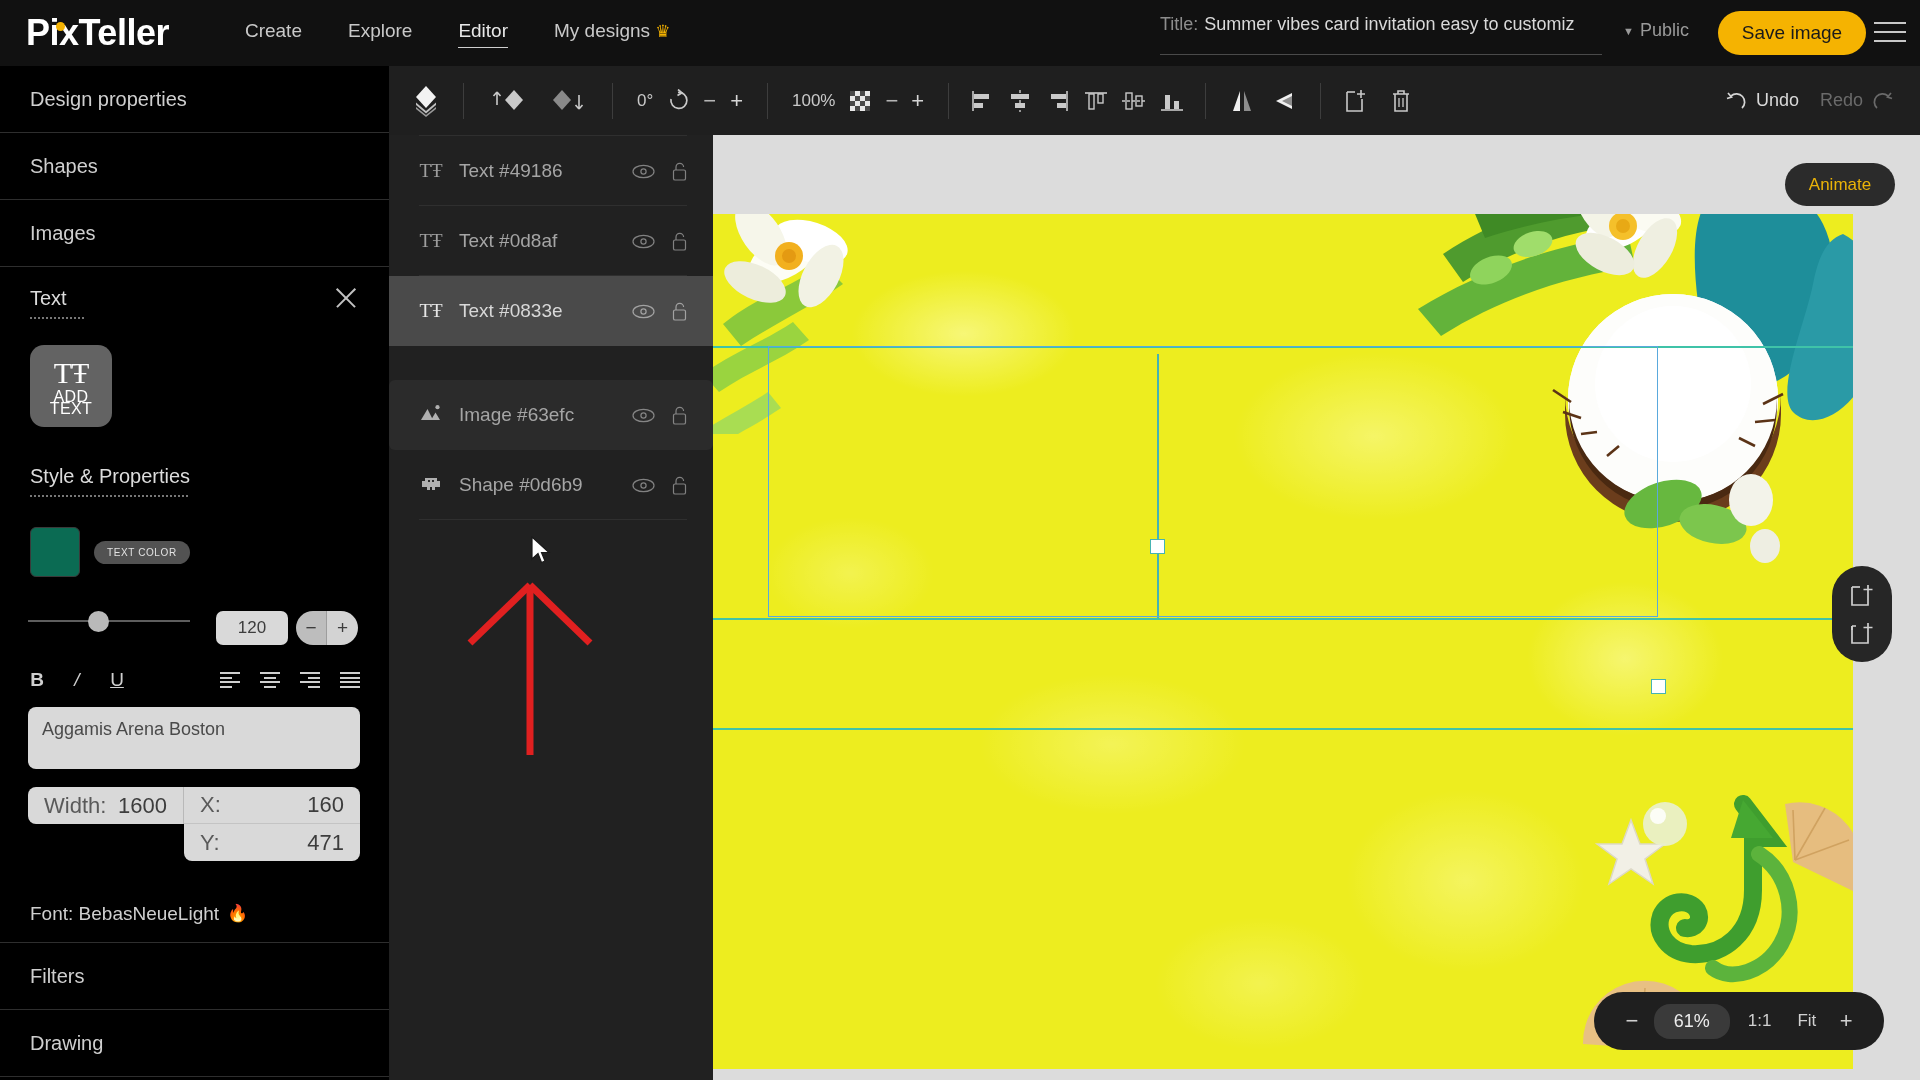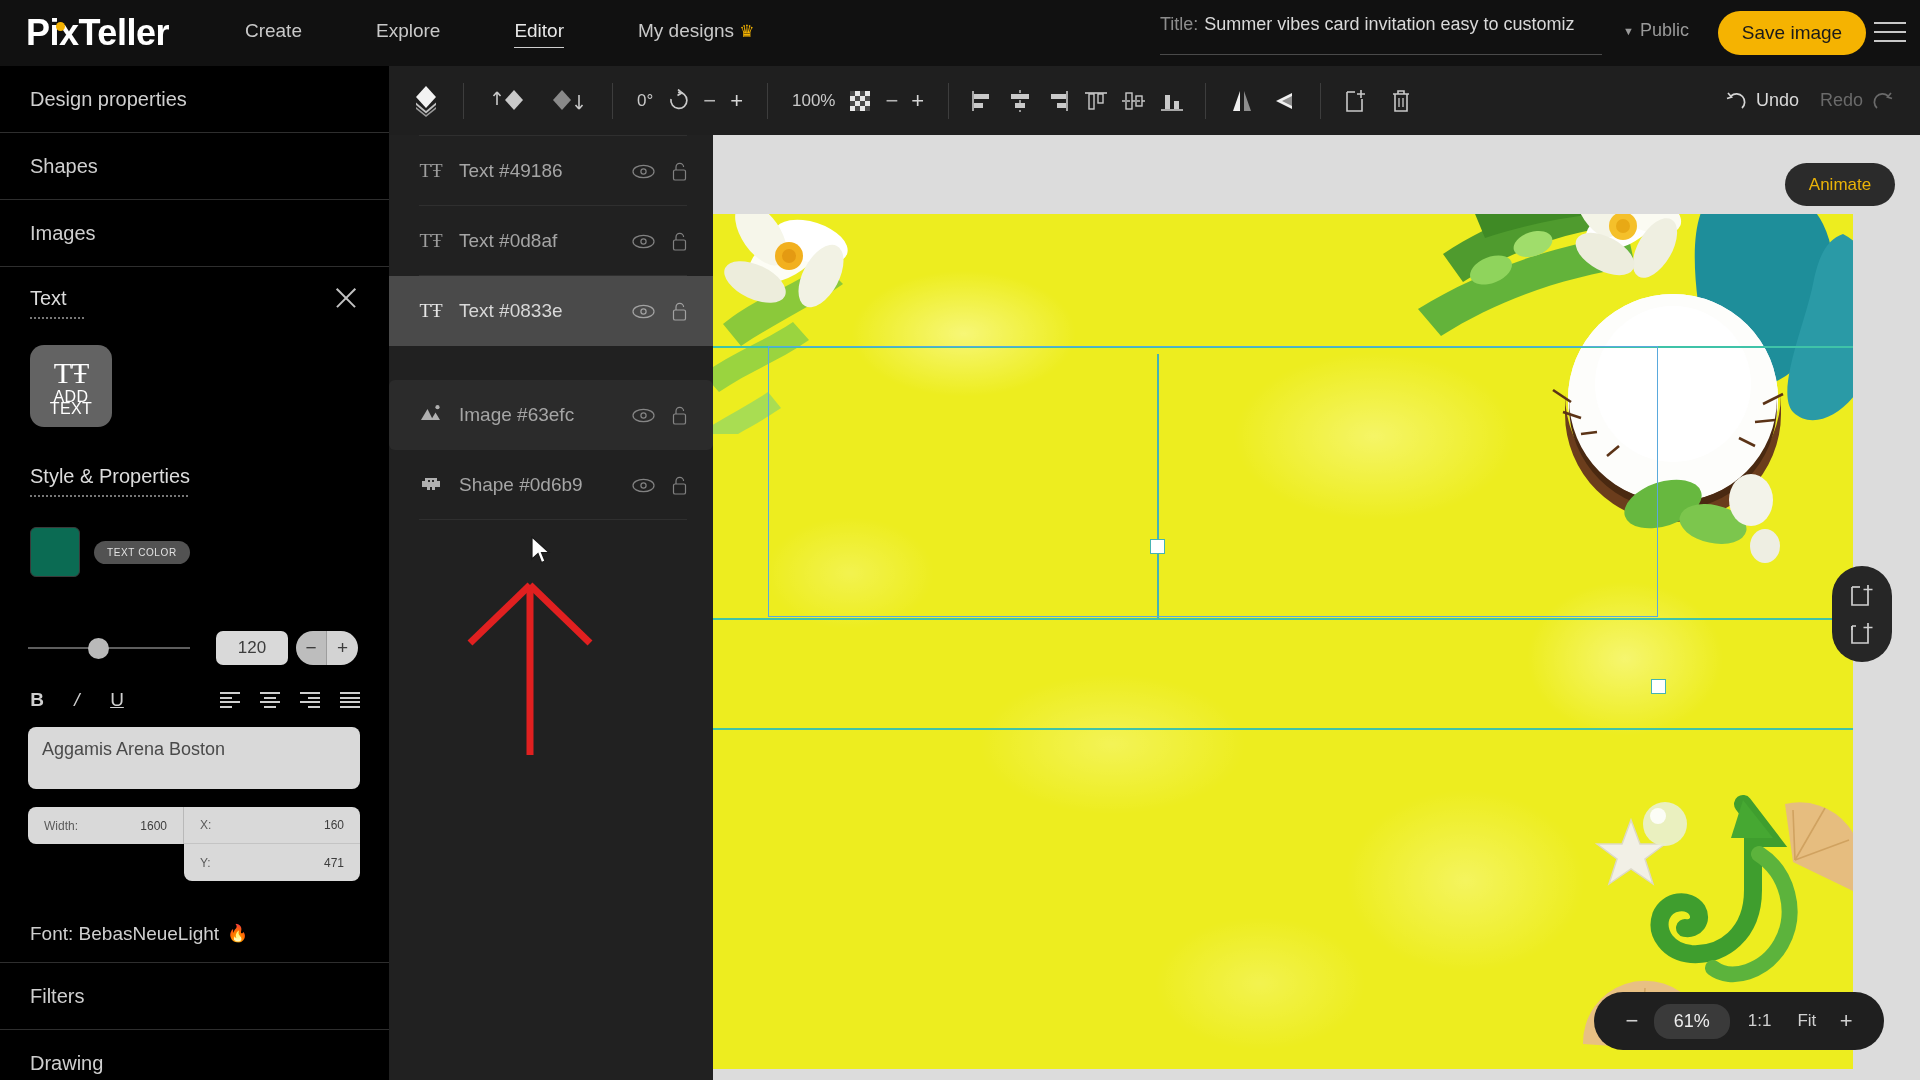--- a/index.html
+++ b/index.html
@@ -18,21 +18,21 @@
   }
   .logo { margin-left: 26px; display:flex; align-items:baseline; position:relative; }
   .logo-text {
     font-size: 36px; font-weight: 700; color:#ffffff; letter-spacing:-0.5px;
     font-family:"Liberation Sans", sans-serif;
   }
   .logo-dot {
     position:absolute; width:9px; height:9px; border-radius:50%;
     background:#f5b301; left:30px; top:10px;
   }
-  .nav-links { display:flex; align-items:center; margin-left:76px; gap:74px; }
+  .nav-links { display:flex; align-items:center; margin-left:76px; gap:46px; }
   .nav-link {
     color:#c9c9c9; font-size:19px; padding-bottom:4px; cursor:pointer;
     position:relative; white-space:nowrap;
   }
   .nav-link.active { color:#e8e8e8; }
   .nav-link.active::after {
     content:""; position:absolute; left:0; right:0; bottom:-2px; height:1.5px; background:#cfcfcf;
   }
   .crown { color:#f5b301; font-size:17px; margin-left:5px; }
 
@@ -101,21 +101,21 @@
   .swatch-row { display:flex; align-items:center; margin:20px 0 0 30px; }
   .color-swatch {
     width:50px; height:50px; border-radius:6px; background:#0b6b53; cursor:pointer;
     border:1px solid #3a3a3a;
   }
   .color-tag {
     margin-left:14px; background:#525252; color:#e2e2e2; font-size:10px;
     padding:6px 13px; border-radius:13px; letter-spacing:0.6px;
   }
 
-  .size-row { display:flex; align-items:center; margin:54px 0 0 28px; }
+  .size-row { display:flex; align-items:flex-start; margin:34px 0 0 28px; }
   .slider { position:relative; width:162px; height:20px; }
   .slider .track { position:absolute; top:9px; left:0; width:162px; height:2px; background:#5e5e5e; }
   .slider .knob {
     position:absolute; top:0; left:60px; width:21px; height:21px; border-radius:50%;
     background:#b9b9b9; cursor:pointer;
   }
   .size-input {
     margin-left:26px; width:72px; height:34px; background:#d9d9d9; border-radius:7px;
     color:#3d3d3d; font-size:17px; display:flex; align-items:center; justify-content:center;
   }
@@ -139,21 +139,21 @@
   .text-area {
     margin:16px 0 0 28px; width:332px; height:62px; background:#d9d9d9;
     border-radius:8px; padding:12px 14px; color:#4a4a4a; font-size:18px; cursor:text;
   }
 
   .pos-grid { margin:18px 0 0 28px; width:332px; display:flex; }
   .pos-left { width:156px; }
   .pos-right { width:176px; }
   .pos-cell {
     height:37px; background:#d9d9d9; display:flex; align-items:center;
-    padding:0 16px; color:#5a5a5a; font-size:12px;
+    padding:0 16px; color:#5a5a5a; font-size:22px;
   }
   .pos-cell .val { margin-left:auto; color:#3d3d3d; }
   .pos-left .pos-cell { border-radius:8px 0 0 8px; border-right:1px solid #b9b9b9; }
   .pos-right .pos-cell.first { border-radius:0 8px 0 0; border-bottom:1px solid #c4c4c4; }
   .pos-right .pos-cell.second { border-radius:0 0 8px 8px; }
 
   .font-row {
     margin-top:24px; height:58px; display:flex; align-items:center; padding:0 30px;
     color:#cfcfcf; font-size:19px; border-bottom:1px solid #2e2e2e; cursor:pointer;
   }

